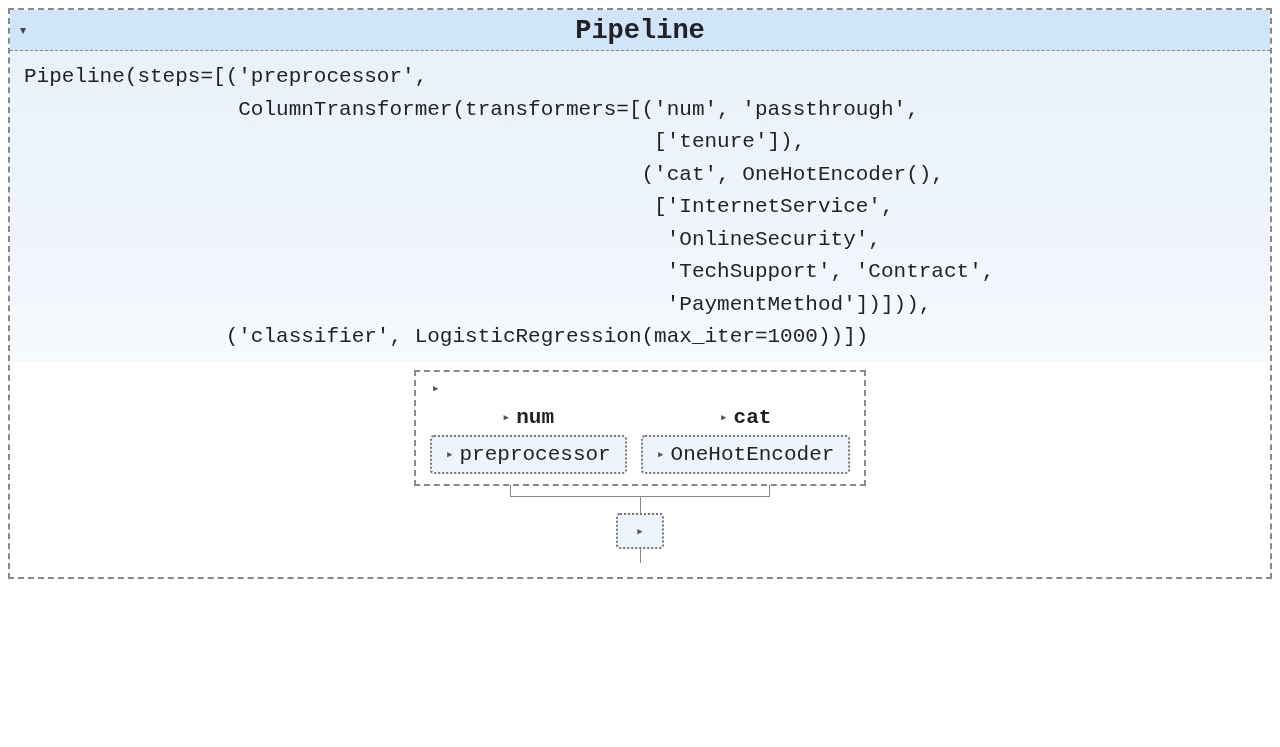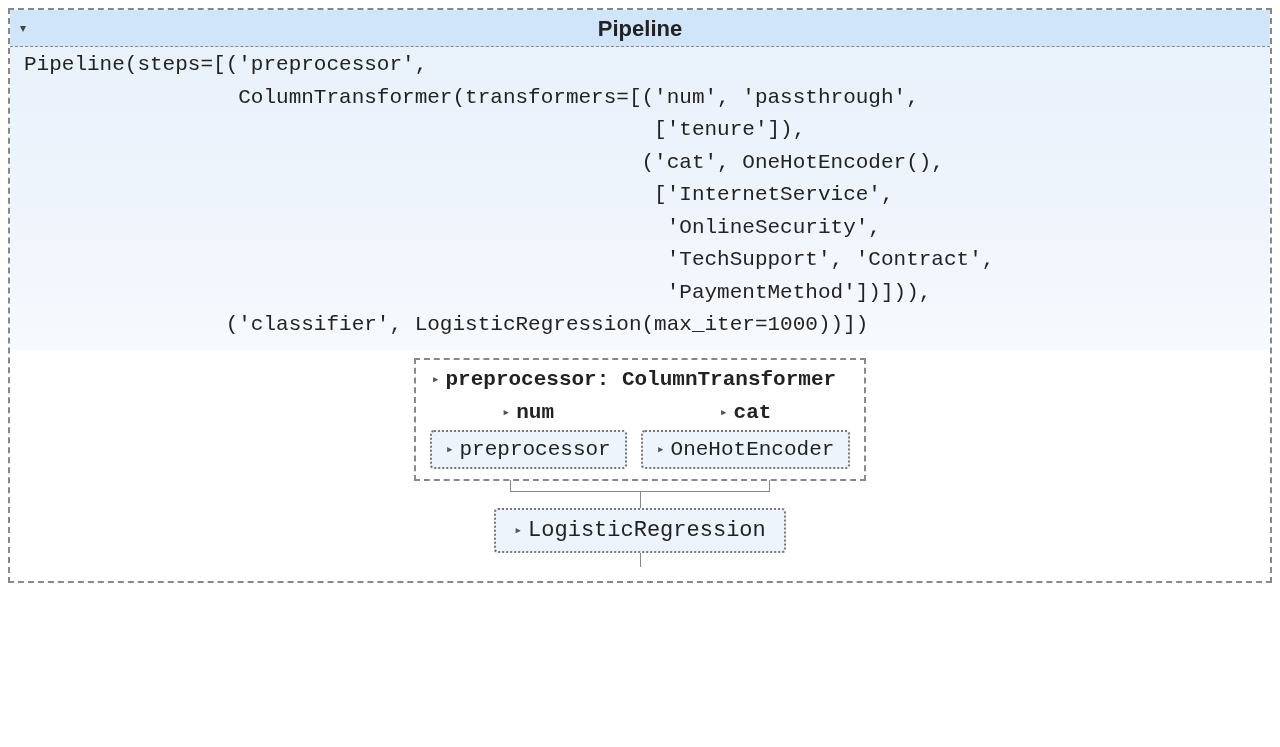--- a/index.html
+++ b/index.html
@@ -27,26 +27,26 @@
     left: 10px;
     top: 50%;
     transform: translateY(-50%);
     font-size: 12px;
     color: #444;
     cursor: pointer;
     user-select: none;
   }
   .header-title {
     font-weight: 700;
-    font-size: 22px;
-    font-family: Liberation Sans, sans-serif;
+    font-size: 27px;
+    font-family: Liberation Mono, monospace;
   }
   .codeblock {
     background: linear-gradient(#e9f1fb, #f0f5fc 60%, #f7fafe);
-    padding: 2px 14px 8px 14px;
+    padding: 10px 14px 8px 14px;
     font-family: Consolas, "Courier New", monospace;
     font-size: 21px;
     line-height: 1.55;
     white-space: pre;
     color: #222;
     overflow: hidden;
   }
   .diagram-area {
     padding: 8px 0 14px 0;
     display: flex;
@@ -155,21 +155,20 @@
                                                    'OnlineSecurity',
                                                    'TechSupport', 'Contract',
                                                    'PaymentMethod'])])),
                 ('classifier', LogisticRegression(max_iter=1000))])</div>
 
   <div class="diagram-area">
 
     <div class="preproc-box">
       <div class="preproc-title-row">
         <span class="tri">▸</span>
-        <span>preprocessor: ColumnTransformer</span>
       </div>
       <div class="columns-row">
         <div class="col">
           <div class="col-head">
             <span class="tri">▸</span>
             <span>num</span>
           </div>
           <div class="step-box">
             <span class="tri">▸</span>
             <span>preprocessor</span>
@@ -186,19 +185,18 @@
           </div>
         </div>
       </div>
     </div>
 
     <div class="connector-h"></div>
     <div class="connector-v"></div>
 
     <div class="logreg-box">
       <span class="tri">▸</span>
-      <span>LogisticRegression</span>
     </div>
 
     <div class="connector-tail"></div>
 
   </div>
 </div>
 
 </body></html>

